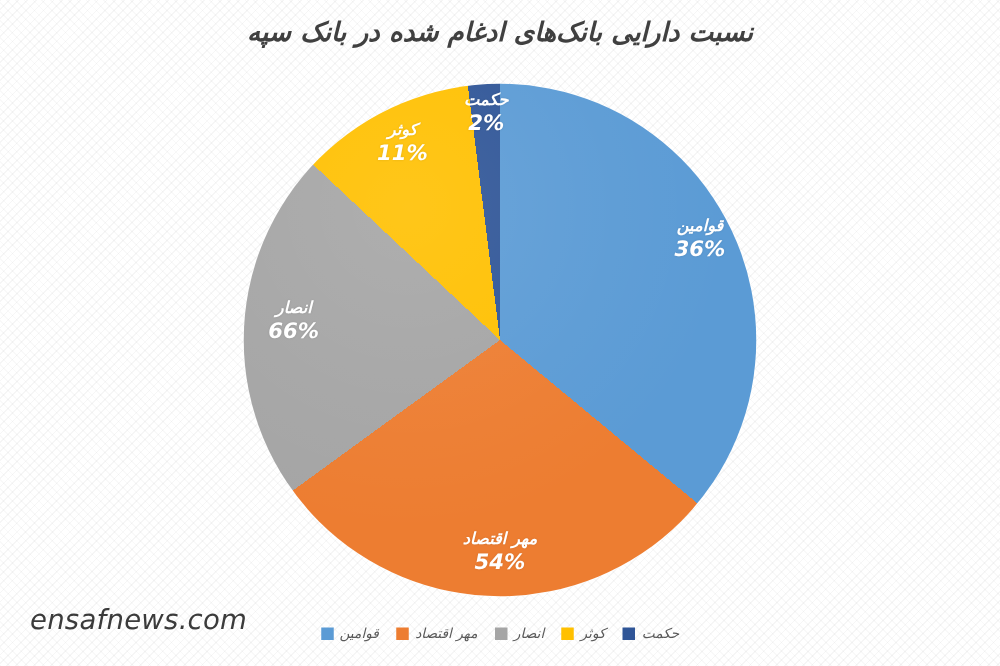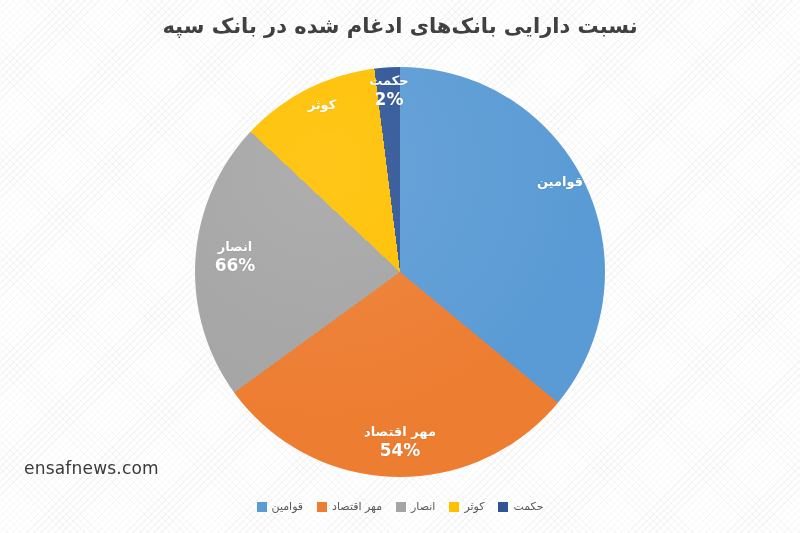--- a/index.html
+++ b/index.html
@@ -1,15 +1,15 @@
 <!DOCTYPE html>
 <html lang="fa" dir="rtl"><head>
 <meta charset="utf-8">
 <style>
-  * { margin:0; padding:0; box-sizing:border-box; }
+  * { margin:0; padding:0; box-sizing:border-box;font-style:italic; }
 
   html, body {
     width:800px; height:533px;
     overflow:hidden;
   }
 
   body {
     font-family:"DejaVu Sans", sans-serif;
     background-color:#ffffff;
     background-image:
@@ -132,56 +132,58 @@
     font-size:11px;
     color:#595959;
     white-space:nowrap;
     direction:rtl;
   }
 
   
   .watermark {
     position:absolute;
     left:24px;
-    top:458px;
-    font-family:"DejaVu Sans", sans-serif;
-    font-size:17px;
+    top:484px;
+    font-family:"DejaVu Sans", sans-serif;
+    font-size:22px;
     color:#3b3b3b;
     direction:ltr;
     letter-spacing:0.2px;
   }
 </style>
 </head>
 <body>
 
 <div class="chart-root">
 
   <div class="chart-title">نسبت دارایی بانک‌های ادغام شده در بانک سپه</div>
 
   <div class="pie-wrap">
     <div class="pie-disc" id="pie-disc" style="background: conic-gradient(rgb(91, 155, 213) 0deg, rgb(91, 155, 213) 129.6deg, rgb(237, 125, 49) 129.6deg, rgb(237, 125, 49) 234deg, rgb(165, 165, 165) 234deg, rgb(165, 165, 165) 313.2deg, rgb(255, 192, 0) 313.2deg, rgb(255, 192, 0) 352.8deg, rgb(47, 85, 151) 352.8deg, rgb(47, 85, 151) 360deg);"></div>
     <div class="pie-shine"></div>
   </div>
 
   <div class="slice-label lab-ghavamin">
     <span class="lbl-name">قوامین</span>
+    <span class="lbl-val">36%</span>
   </div>
 
   <div class="slice-label lab-mehr">
     <span class="lbl-name">مهر اقتصاد</span>
     <span class="lbl-val">54%</span>
   </div>
 
   <div class="slice-label lab-ansar">
     <span class="lbl-name">انصار</span>
     <span class="lbl-val">66%</span>
   </div>
 
   <div class="slice-label lab-kowsar">
     <span class="lbl-name">کوثر</span>
+    <span class="lbl-val">11%</span>
   </div>
 
   <div class="slice-label lab-hekmat">
     <span class="lbl-name">حکمت</span>
     <span class="lbl-val">2%</span>
   </div>
 
   <div class="legend" id="legend">
       <div class="legend-item">
         <span class="legend-swatch" style="background-color: rgb(91, 155, 213);"></span>

